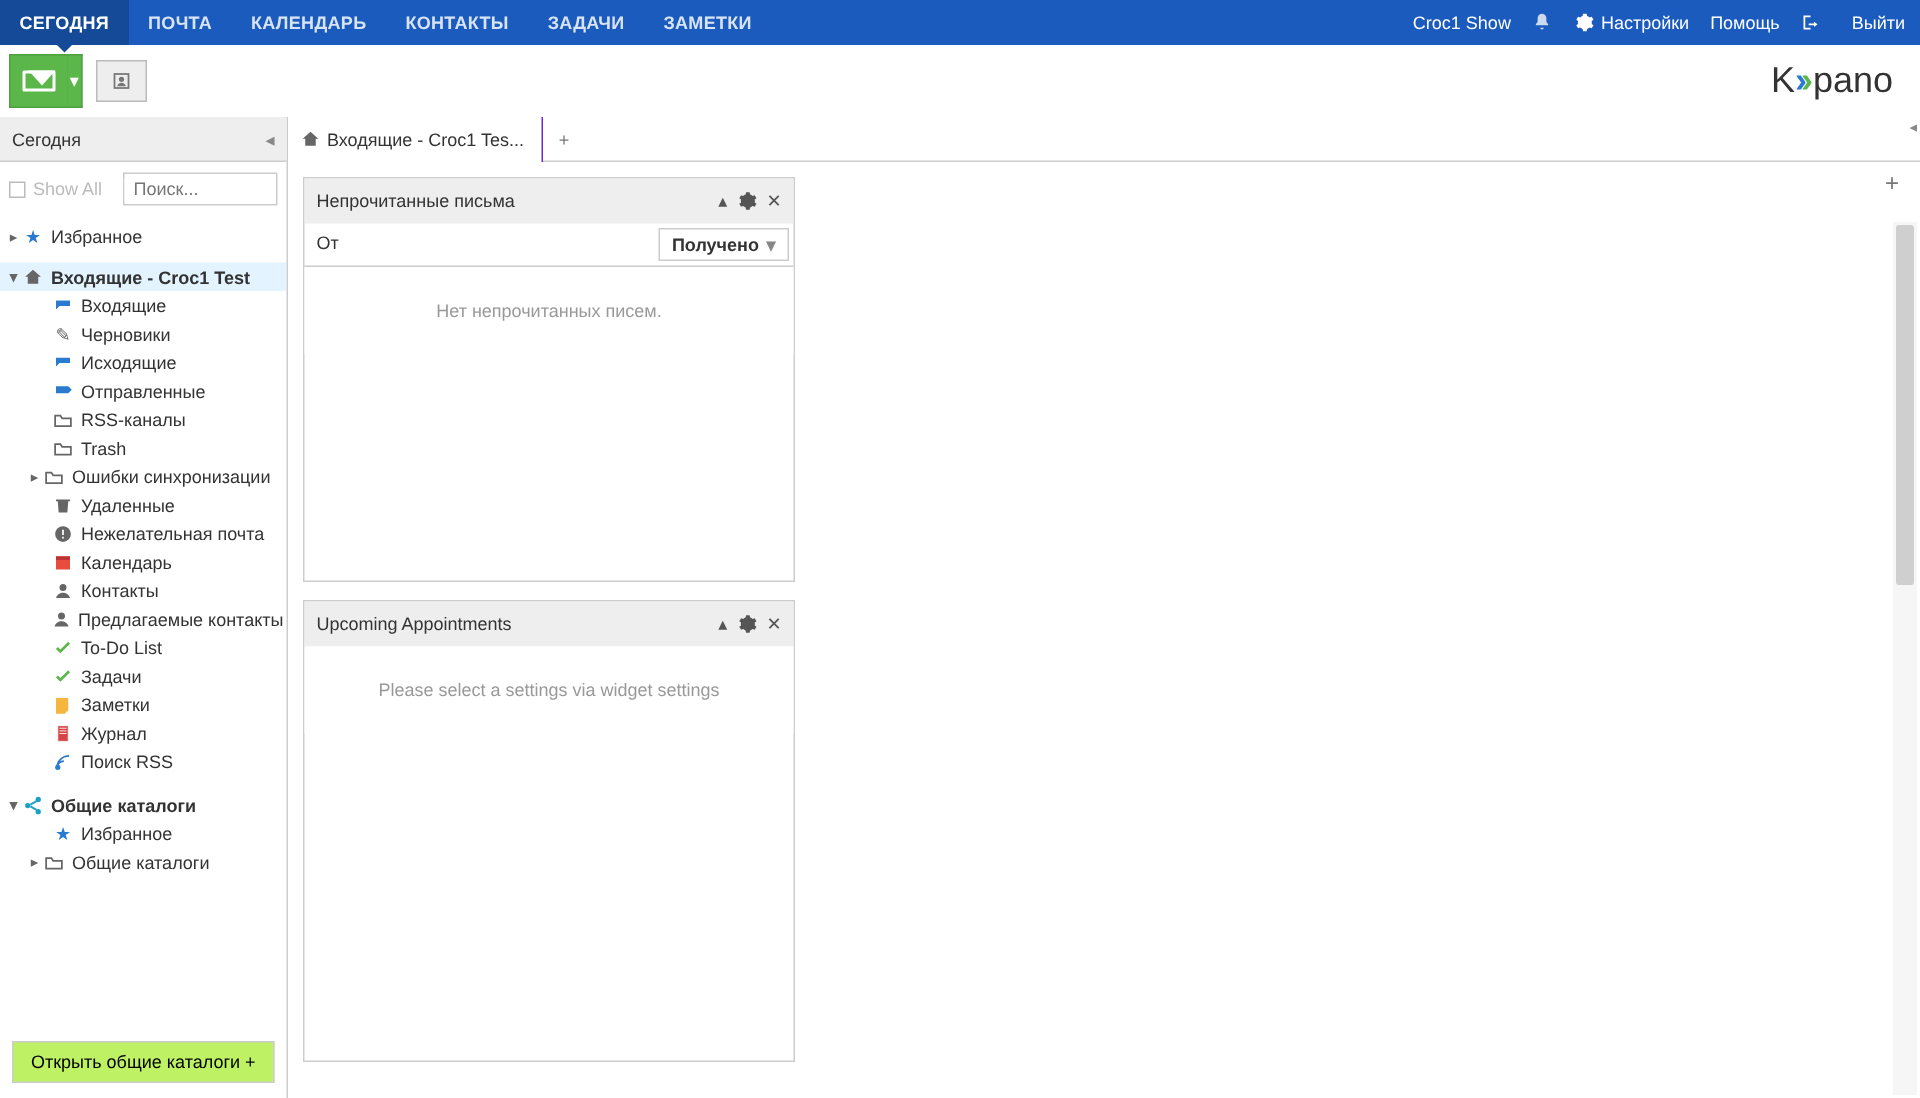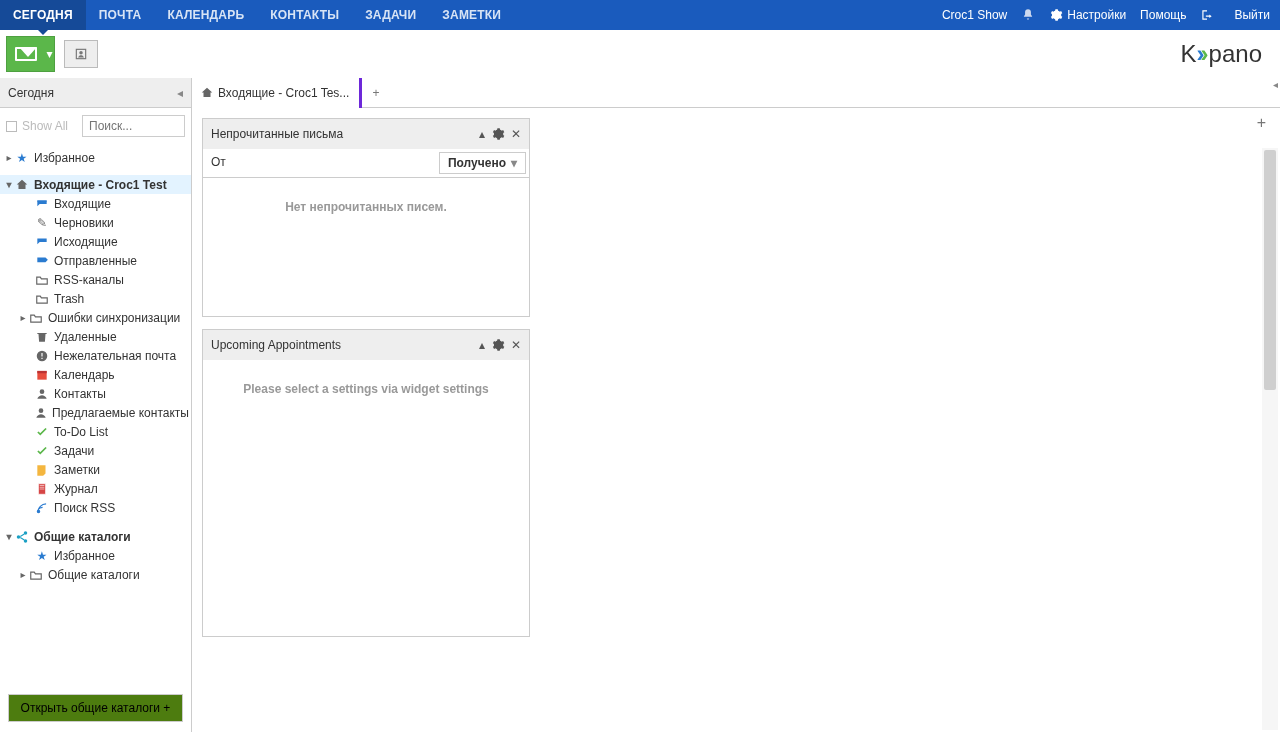--- a/index.html
+++ b/index.html
@@ -187,21 +187,21 @@
 .red { color:#d64545; }
 .cal-red { color:#e74c3c; }
 .grey { color:#666; }
 .cyan{color:#1aa0c4;}
 
 .open-catalogs {
   margin:10px 8px;
 }
 .open-catalogs button {
   width:100%;
-  background:#4d7c0f;
+  background:#bef264;
   border:1px solid #ccc;
   padding:6px 6px;
   font-family:inherit;
   font-size:12px;
   cursor:pointer;
   display:flex;align-items:center;justify-content:center;
 }
 
 .main {
   flex:1;
@@ -212,21 +212,21 @@
 .tabstrip {
   height:30px;
   display:flex;
   align-items:center;
   border-bottom:1px solid #ccc;
 }
 .maintab {
   height:30px;
   display:flex;align-items:center;
   padding:0 8px;
-  border-right:3px solid #6d28d9;
+  border-right:1px solid #6d28d9;
   background:#f8f8f8;
   width:170px;
   cursor:pointer;
 }
 .maintab.active { background:#fff; }
 .plustab {
   width:28px;text-align:center;color:#777;cursor:pointer;
 }
 .content {
   flex:1;
@@ -260,22 +260,22 @@
   display:flex;border-bottom:1px solid #ccc;
 }
 .widget .cols .colfrom {
   flex:1;padding:6px 8px;font-weight:400;
 }
 .widget .cols .colrecv{
   border:1px solid #ccc;margin:3px 3px;
   padding:3px 8px; display:flex;align-items:center;cursor:pointer;
   font-weight:600;
 }
-.widget .empty { text-align:center;color:#999;padding:22px 8px;font-weight:bold; }
-.widget.unread-widget { height:199px; }
+.widget .empty { text-align:center;color:#999;padding:22px 8px; }
+.widget.unread-widget { height:270px; }
 .widget.appts-widget { height:308px;}
 .widget .wbody { background:#fff;}
 .scroll {
   position:absolute;
   top:40px;bottom:2px;right:2px;width:16px;
   background:#f6f6f6;
 }
 .scroll .bar {
   position:absolute;left:2px;right:2px;top:2px;height:240px;
   background:#cfcfcf;

